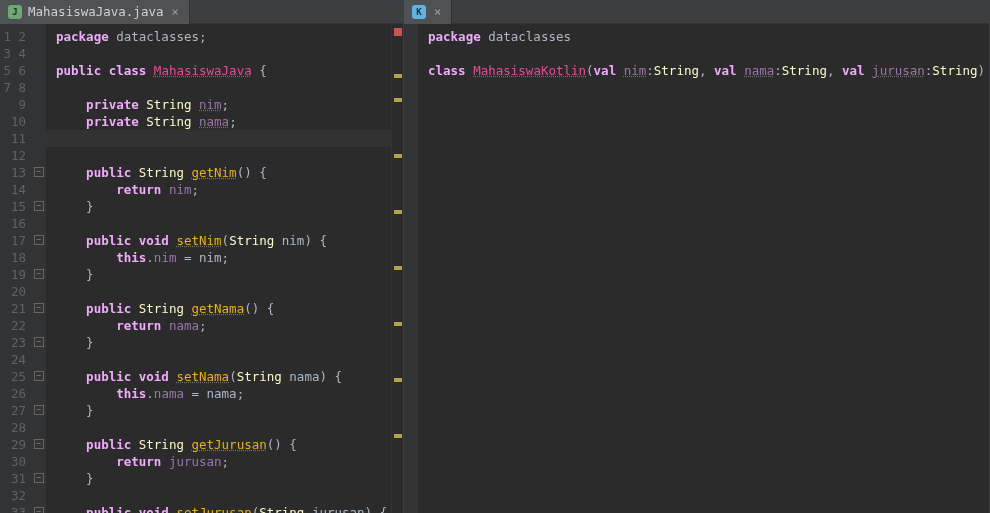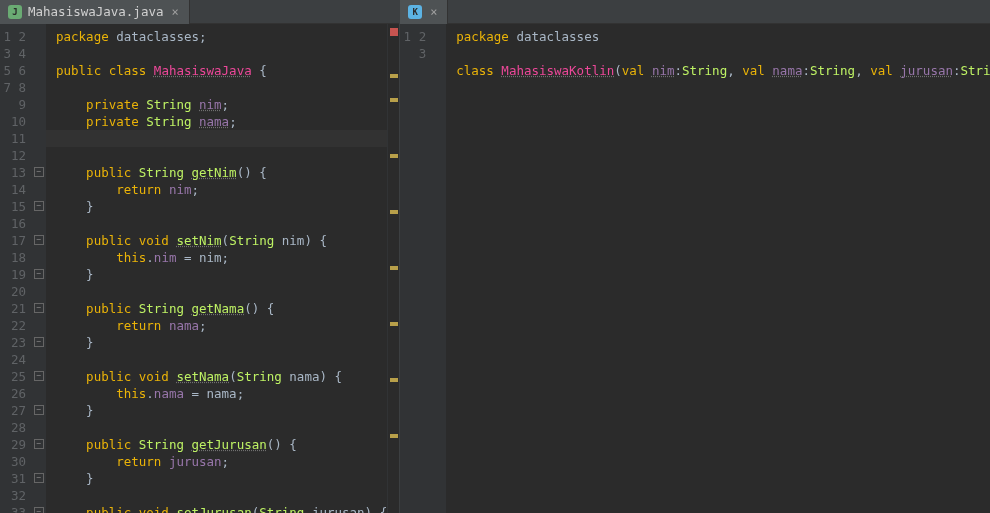--- a/index.html
+++ b/index.html
@@ -28,24 +28,24 @@
   .hl-line { position:absolute; left:0; right:0; height:17px; background:#323232; }
   .caret { display:inline-block; width:1px; height:14px; background:#bbbbbb; vertical-align:middle; }
 
   
   .stripe { width:12px; background:#2b2b2b; position:relative; border-left:1px solid #313335; }
   .mark { position:absolute; left:2px; width:8px; height:4px; }
   .mark.warn { background:#b8a04a; }
   .mark.err  { background:#c75450; height:8px; top:4px; }
 
   
-  .kw   { color:#eab308; }
-  .ty   { color:#bef264; }  
+  .kw   { color:#f0abfc;font-weight:bold; }
+  .ty   { color:#fef9c3; }  
   .id   { color:#a9b7c6; }
-  .fn   { color:#bef264; }
+  .fn   { color:#eab308; }
   .fld  { color:#9876aa; }
   .pkg  { color:#a9b7c6; }
   .op   { color:#a9b7c6; }
   .und  { text-decoration:underline dotted #707070; }
   .klass{ color:#ec4899; text-decoration:underline dotted #707070; }
 
   .ln { display:block; height:17px; }
 </style>
 </head>
 <body>
@@ -127,24 +127,20 @@
   </div>
 
   <div class="pane right">
     <div class="tabbar">
       <div class="tab">
         <span class="ficon kt">K</span>
         <span class="close">×</span>
       </div>
     </div>
     <div class="editor">
-      <div class="gutter" id="gutter-right">1
-2
-3
-</div>
       <div class="foldcol"></div>
       <div class="codewrap">
         <div class="code" id="code-right"><span class="ln"><span class="kw">package</span> <span class="pkg">dataclasses</span></span><span class="ln"></span><span class="ln"><span class="kw">class</span> <span class="klass">MahasiswaKotlin</span>(<span class="kw">val</span> <span class="fld und">nim</span>:<span class="ty">String</span>, <span class="kw">val</span> <span class="fld und">nama</span>:<span class="ty">String</span>, <span class="kw">val</span> <span class="fld und">jurusan</span>:<span class="ty">String</span>)</span></div>
       </div>
 
     </div>
   </div>
 
 </div>
 

